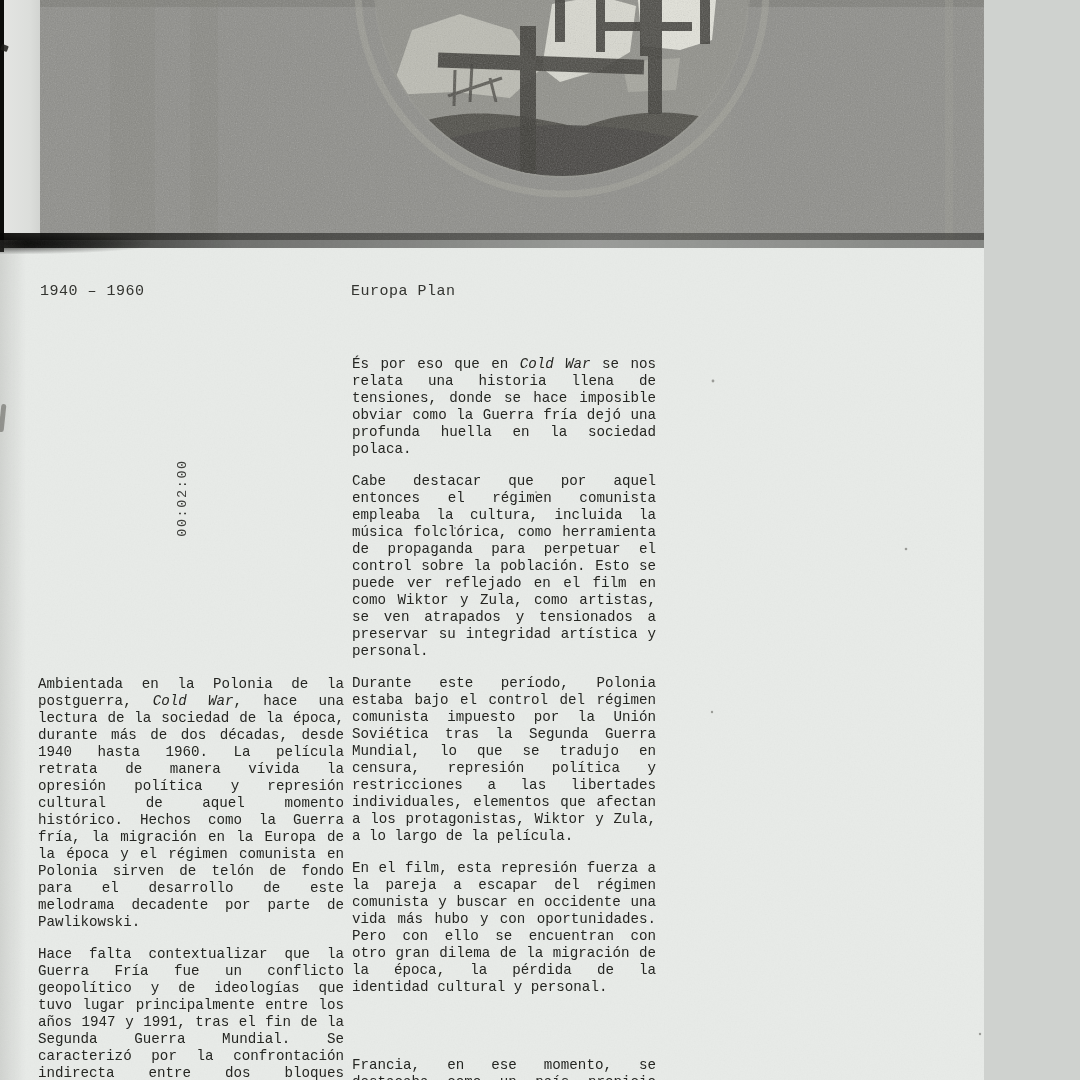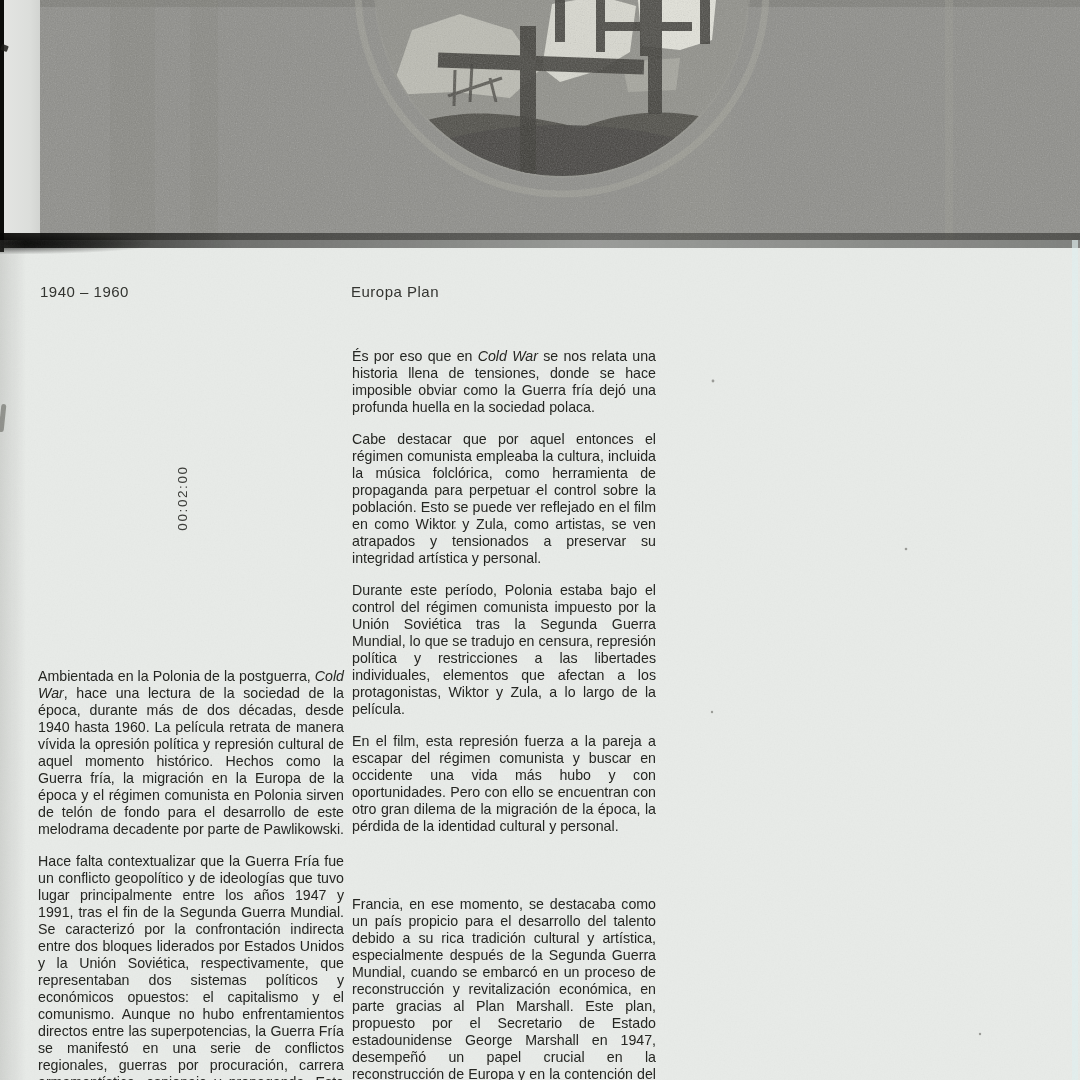--- a/index.html
+++ b/index.html
@@ -6,24 +6,24 @@
   :root{
     --page-bg:#e8ebe8;
     --text:#22231f;
     --muted:#31322e;
     --photo-gray:#8e8e8a;
   }
   *{margin:0;padding:0;box-sizing:border-box;}
   html,body{background:#cfd2cf;}
   .page{
     position:relative;
-    width:1080px;height:1080px;
+    width:984px;height:1080px;
     background:var(--page-bg);
     overflow:hidden;
-    font-family:Liberation Sans, sans-serif;
+    font-family:Liberation Mono, monospace;
     color:var(--text);
   }
   
   .hero{position:absolute;left:0;top:0;width:1080px;height:240px;}
   .hero-left-edge{position:absolute;left:0;top:0;width:4px;height:252px;background:#0c0c0a;}
   .hero-left-margin{position:absolute;left:4px;top:0;width:36px;height:240px;
     background:linear-gradient(to right,#e3e4e2,#dcdedb 70%,#d2d4d1);}
   .hero svg{position:absolute;left:40px;top:0;display:block;}
   .hero-shadow{position:absolute;left:0;top:233px;width:1080px;height:15px;
     background:linear-gradient(to right,rgba(8,8,6,.92),rgba(12,12,10,.55) 22%,rgba(25,25,22,.38) 55%,rgba(25,25,22,.5));
@@ -37,21 +37,21 @@
   .hdr-date{left:40px;}
   .hdr-section{left:351px;}
   
   .timecode{
     position:absolute;left:182px;top:498px;
     transform:translate(-50%,-50%) rotate(-90deg);
     font-size:13.5px;letter-spacing:1.6px;color:#3b3c38;white-space:nowrap;
   }
   
   .col{position:absolute;text-align:justify;}
-  .col p{margin:0 0 15px 0;}
+  .col p{margin:8px 0 15px 0;}
   .col p.big-gap{margin-top:61px;}
   .col .it{font-style:italic;}
   .col-left{left:38px;top:668px;width:306px;font-size:14.2px;line-height:17px;}
   .col-middle{left:352px;top:348px;width:304px;font-size:14.2px;line-height:17px;}
   .col-right{left:747px;top:912px;width:305px;font-size:13.6px;line-height:16.4px;color:#2b2c28;}
   
   .page-texture{position:absolute;left:0;top:0;width:1080px;height:1080px;pointer-events:none;}
   .edge-shade-left{position:absolute;left:0;top:240px;width:26px;height:840px;
     background:linear-gradient(to right,rgba(115,115,110,.20),rgba(115,115,110,0));}
   .edge-line-right{position:absolute;left:1072px;top:240px;width:6px;height:840px;

